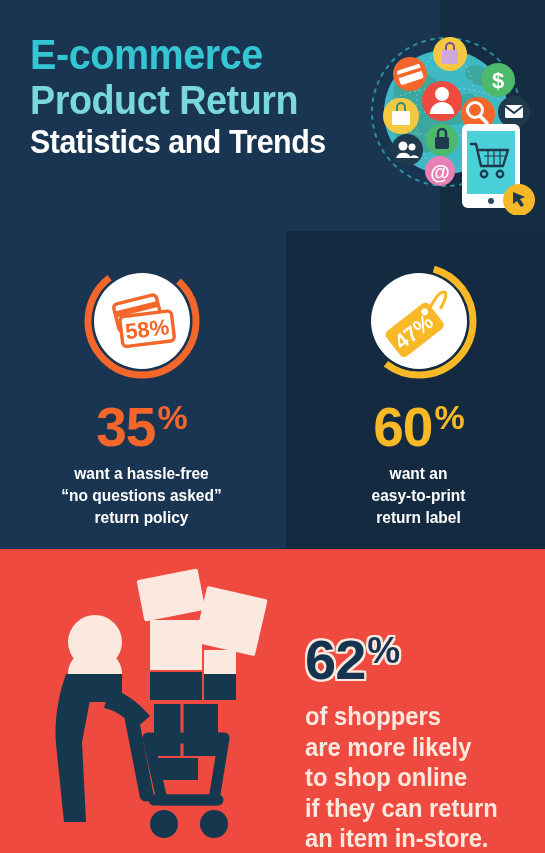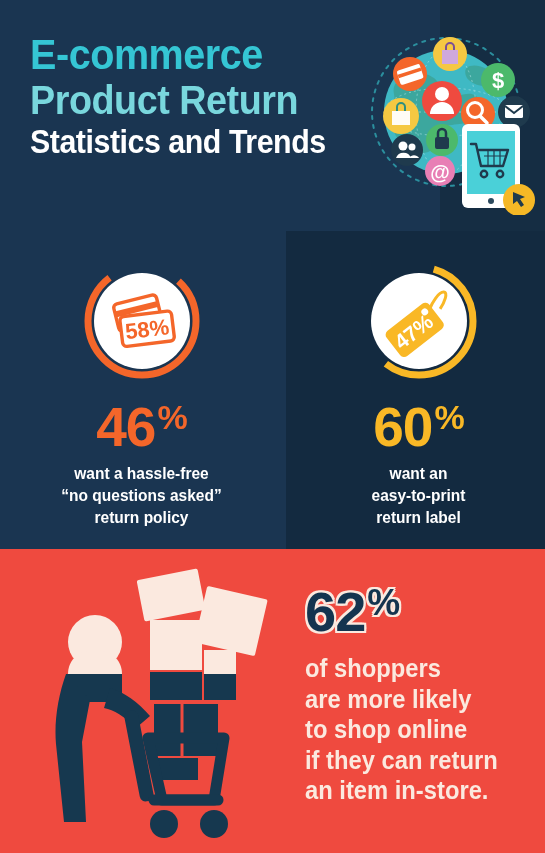--- a/index.html
+++ b/index.html
@@ -136,20 +136,21 @@
     font-size: 56px;
     font-weight: bold;
     line-height: 1;
     color: #14344f;
     letter-spacing: -1px;
     text-shadow:
       -2px 0 0 #fbe9df,  2px 0 0 #fbe9df,
        0 -2px 0 #fbe9df,  0 2px 0 #fbe9df,
       -2px -2px 0 #fbe9df, 2px -2px 0 #fbe9df,
       -2px 2px 0 #fbe9df, 2px 2px 0 #fbe9df;
+    margin-top: 48px;
   }
   .big-62 .pct {
     font-size: 37px;
     vertical-align: 16px;
     margin-left: 2px;
   }
   .red-caption {
     margin-top: 13px;
     color: #fbe9df;
     font-size: 25px;
@@ -263,21 +264,21 @@
             <rect x="33" y="36" width="44" height="28" rx="4" fill="none" stroke="#f4662a" stroke-width="3.4"></rect>
             <rect x="33" y="43" width="44" height="6" fill="#f4662a"></rect>
           </g>
           <g transform="rotate(-7 62 66)">
             <rect x="38" y="52" width="52" height="30" rx="4" fill="#ffffff" stroke="#f4662a" stroke-width="3.4"></rect>
             <text x="64" y="75" font-size="22" font-weight="bold" fill="#f4662a" text-anchor="middle" font-family="Liberation Sans, sans-serif">58%</text>
           </g>
         </g>
       </svg>
     </div>
-    <div class="stat-value stat-value-orange"><span>46</span><span class="pct">%</span></div>
+    <div class="stat-value stat-value-orange"><span>35</span><span class="pct">%</span></div>
     <div class="stat-caption">
       <div>want a hassle-free</div>
       <div>“no questions asked”</div>
       <div>return policy</div>
     </div>
   </div>
 
   <div class="stat stat-right">
     <div class="stat-ring">
       <svg viewBox="0 0 118 118" width="118" height="118">

